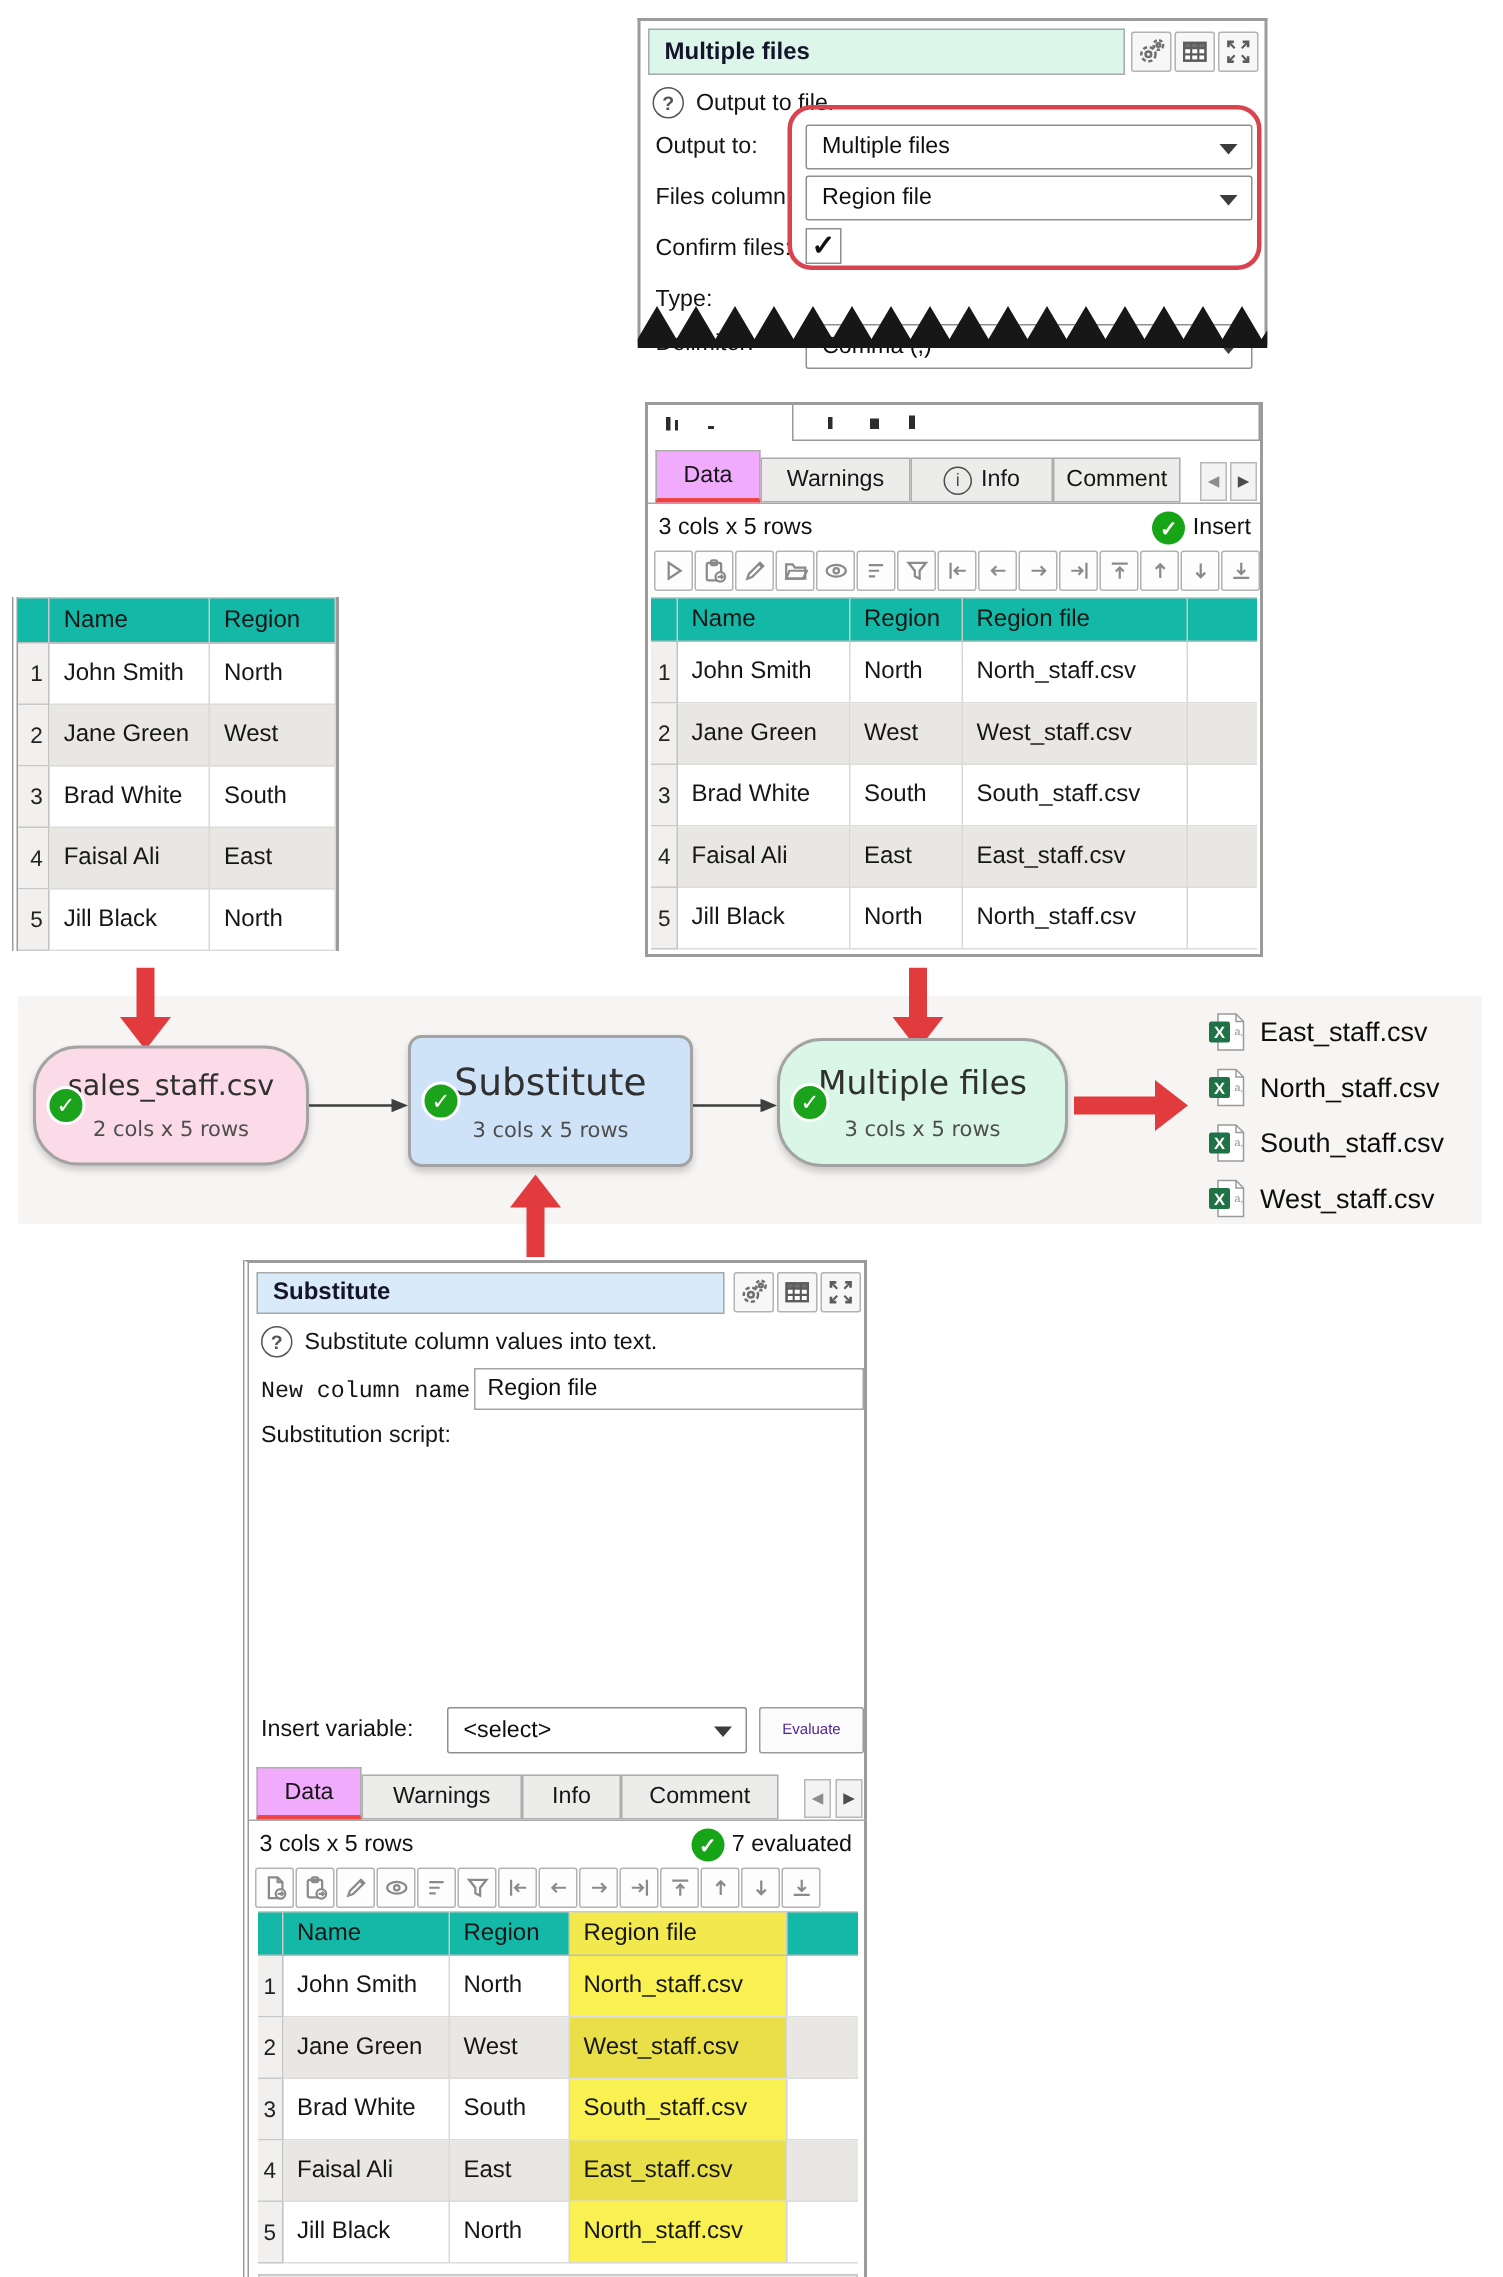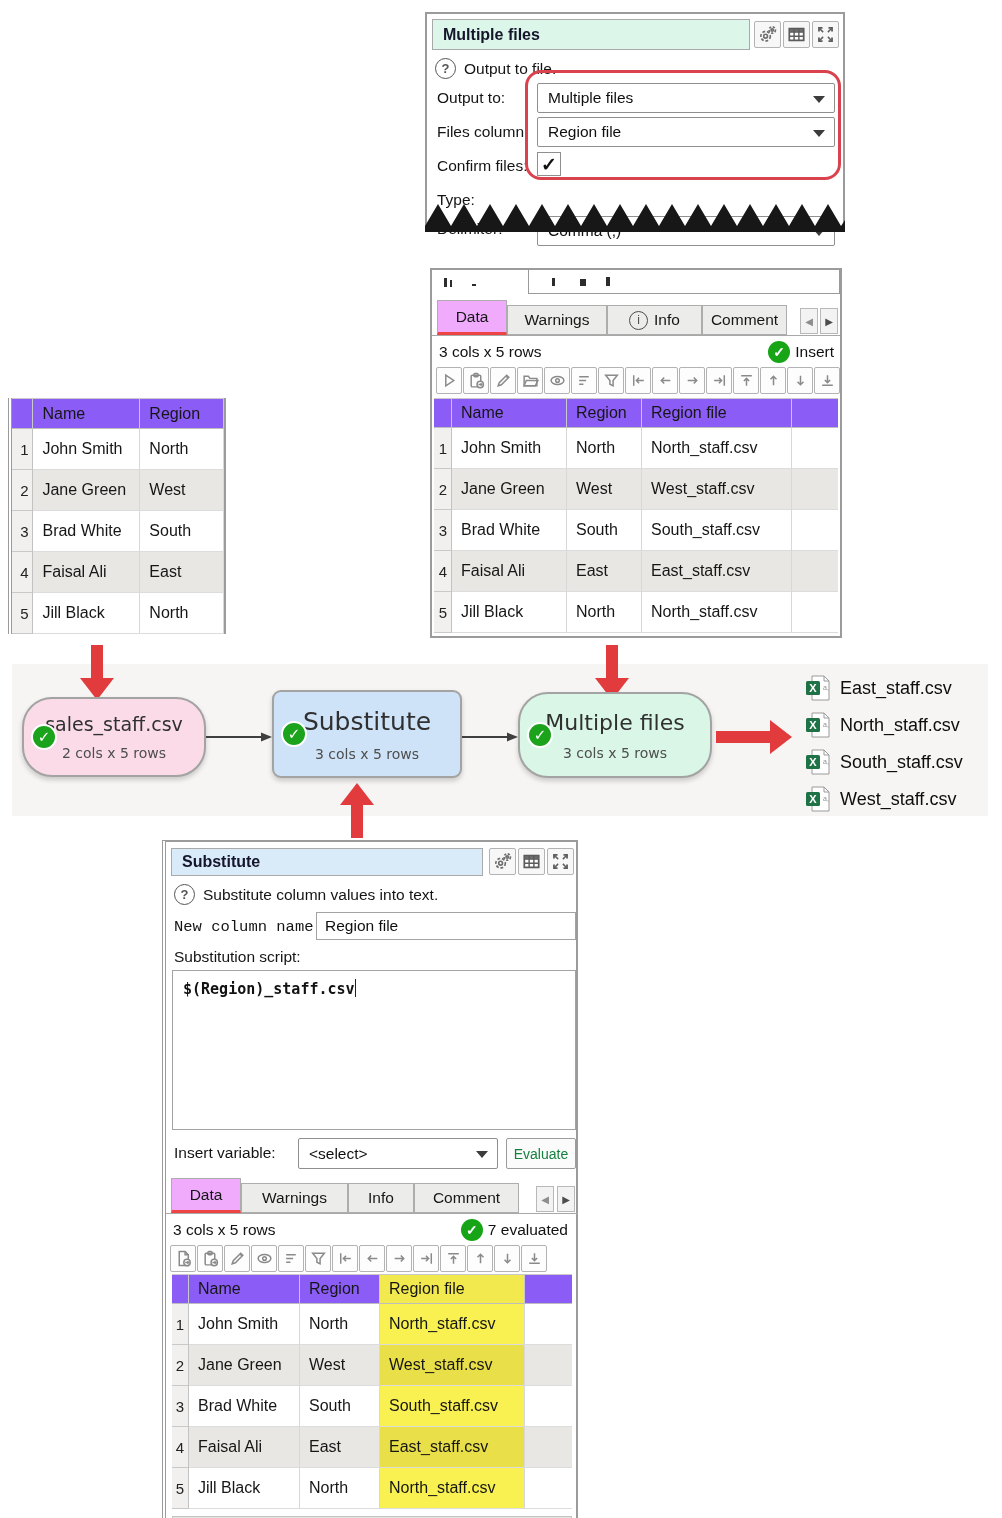--- a/index.html
+++ b/index.html
@@ -65,21 +65,21 @@
   .ibtn { width:26px; height:27px; background:#fdfdfd; border:1px solid #b3b3b3;
     border-radius:2px; margin-right:1px; display:inline-flex; align-items:center;
     justify-content:center; padding:0; }
   .ibtn svg { stroke:#8a8a8a; fill:none; stroke-width:1.4; }
   
   .tgrid { position:absolute; }
   .trow { display:flex; }
   .tcell { display:flex; align-items:center; padding-left:9px; font-size:16px;
     color:#161616; border-right:1px solid #d8d8d8; border-bottom:1px solid #dcdcdc;
     overflow:hidden; white-space:nowrap; }
-  .thead .tcell { background:#8b5cf6; border-right:1px solid #c9c9c9;
+  .thead .tcell { background:#14b8a6; border-right:1px solid #c9c9c9;
     border-bottom:1px solid #bdbdbd; border-top:1px solid #c9c9c9; }
   .numcell { background:#f1f0ee; justify-content:flex-end; padding:0 4px 0 0;
     font-size:15px; color:#222; border-right:1px solid #c2c2c2;
     border-bottom:1px solid #c9c9c9; }
   .r-even { background:#e9e7e3; }
   .yhead { background:#f2e94e !important; }
   .y-odd { background:#f8f151 !important; }
   .y-even { background:#e9e049 !important; }
   
   .flowbg { position:absolute; background:#f6f5f3; }
@@ -95,21 +95,21 @@
   .fileitem { position:absolute; display:flex; align-items:center; gap:10px; }
   .caret { display:inline-block; width:1.5px; height:18px; background:#222;
     vertical-align:-3px; }
   .scriptbox { position:absolute; background:#fff; border:1.5px solid #a3a3a3;
     font-family:"DejaVu Sans Mono", monospace; font-size:15px; font-weight:600;
     color:#111; padding:8px 10px; }
   .inputbox { position:absolute; height:28px; background:#fff; border:1.5px solid #a3a3a3;
     display:flex; align-items:center; padding-left:8px; font-size:15.5px; color:#0f0f0f; }
   .btn { position:absolute; height:31px; background:#fbfbfb; border:1px solid #9c9c9c;
     border-radius:2px; display:flex; align-items:center; justify-content:center;
-    font-size:14px; color:#15803d; }
+    font-size:10px; color:#4c1d95; }
   .fragbar { position:absolute; background:#fff; border:1.5px solid #9a9a9a; border-top:none; }
   .fragmark { position:absolute; background:#2c2c2c; }
 </style>
 </head>
 <body>
 
 <div id="canvas">
 
   <div class="panel" style="left:425px; top:12px; width:420px; height:218px; border-bottom:none;">
     <div class="titlebox" style="left:5px; top:5px; width:318px; height:31px;">
@@ -608,23 +608,20 @@
       <span class="flabel">New column name:</span>
     </div>
     <div class="inputbox" style="left:150px; top:70px; width:260px;">
       <span>Region file</span>
     </div>
 
     <div class="fieldrow" style="left:8px; top:106px;">
       <span class="flabel">Substitution script:</span>
     </div>
 
-    <div class="scriptbox" style="left:6px; top:128px; width:404px; height:160px;">
-      <span>$(Region)_staff.csv</span><span class="caret"></span>
-    </div>
 
     <div class="fieldrow" style="left:8px; top:302px;">
       <span class="flabel">Insert variable:</span>
     </div>
     <div class="selbox" style="left:132px; top:296px; width:200px; height:31px;">
       <span>&lt;select&gt;</span>
       <span class="dcaret"></span>
     </div>
     <div class="btn" style="left:340px; top:296px; width:70px;">
       <span>Evaluate</span>

